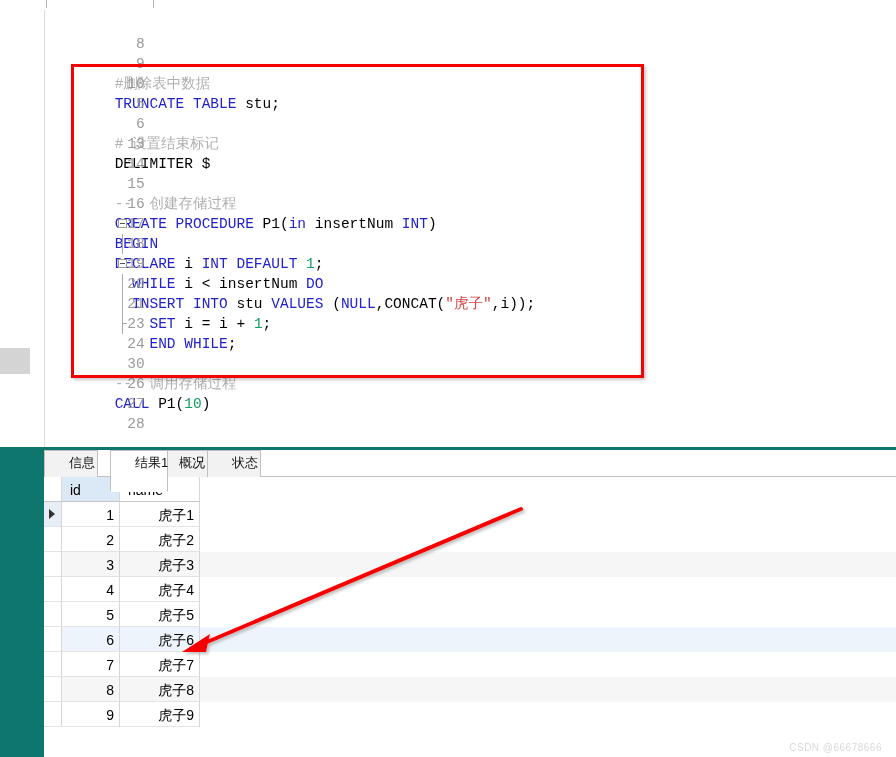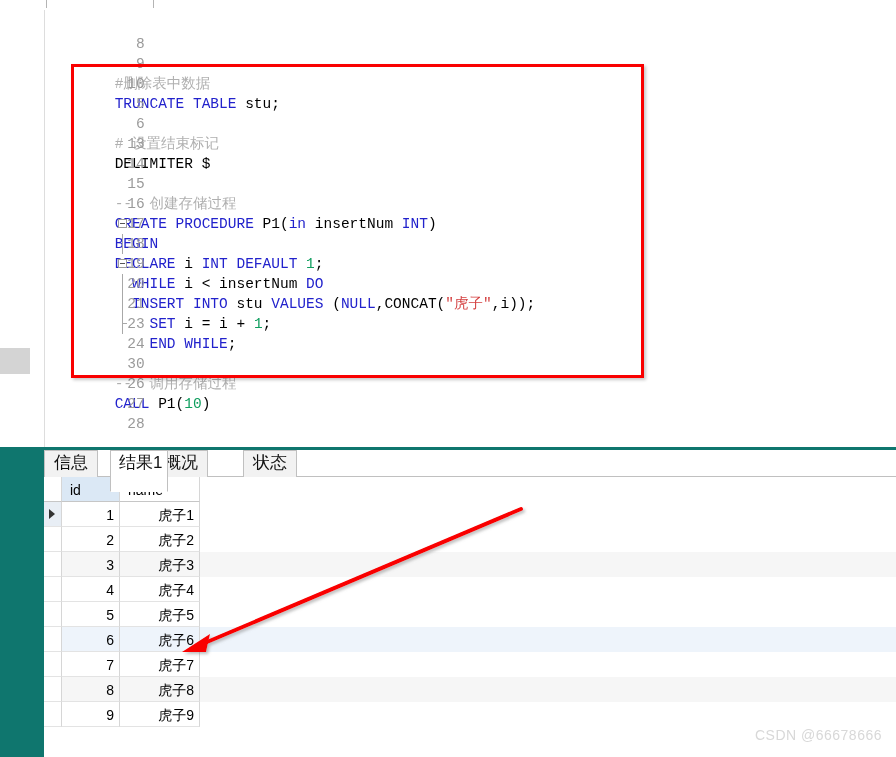--- a/index.html
+++ b/index.html
@@ -154,25 +154,25 @@
     background: #ffffff;
   }
   .res-tab {
     position: absolute;
     top: 0;
     height: 42px;
     box-sizing: border-box;
     background: #f2f2f2;
     border: 1px solid #c0c0c0;
     border-bottom: 1px solid #c0c0c0;
-    font-size: 17px;
+    font-size: 13px;
     color: #111;
     text-align: center;
     line-height: 24px;
-    padding: 0 8px;
+    padding: 0 24px;
     white-space: nowrap;
   }
   .res-tab.active {
     background: #ffffff;
     border-bottom: 1px solid #ffffff;
     z-index: 3;
     font-weight: 400;
   }
 
   
@@ -234,22 +234,22 @@
   .arrow-svg {
     position: absolute;
     left: 0; top: 0;
     width: 896px; height: 757px;
     pointer-events: none;
   }
 
   
   .watermark {
     position: absolute;
-    right: 14px; bottom: 14px;
-    font-size: 14px;
+    right: 14px; bottom: 4px;
+    font-size: 10px;
     color: #d8d8d8;
     letter-spacing: 0.5px;
     white-space: nowrap;
   }
 </style>
 </head>
 <body>
 
 <div id="root">
 
@@ -393,21 +393,21 @@
 
     </div>
   </div>
 
   <div class="redbox"></div>
 
   <div class="res-tabbar">
     <div class="res-tab" style="left:0px;   width:54px;">信息</div>
     <div class="res-tab active" style="left:66px;  width:58px;">结果1</div>
     <div class="res-tab" style="left:110px; width:54px;">概况</div>
-    <div class="res-tab" style="left:163px; width:54px;margin-left:36px;">状态</div>
+    <div class="res-tab" style="left:163px; width:54px;">状态</div>
   </div>
 
   <div class="grid">
 
     <div class="grow hdrrow">
       <div class="gmark hdr"></div>
       <div class="gcell id">id</div>
       <div class="gcell name">name</div>
     </div>
 

